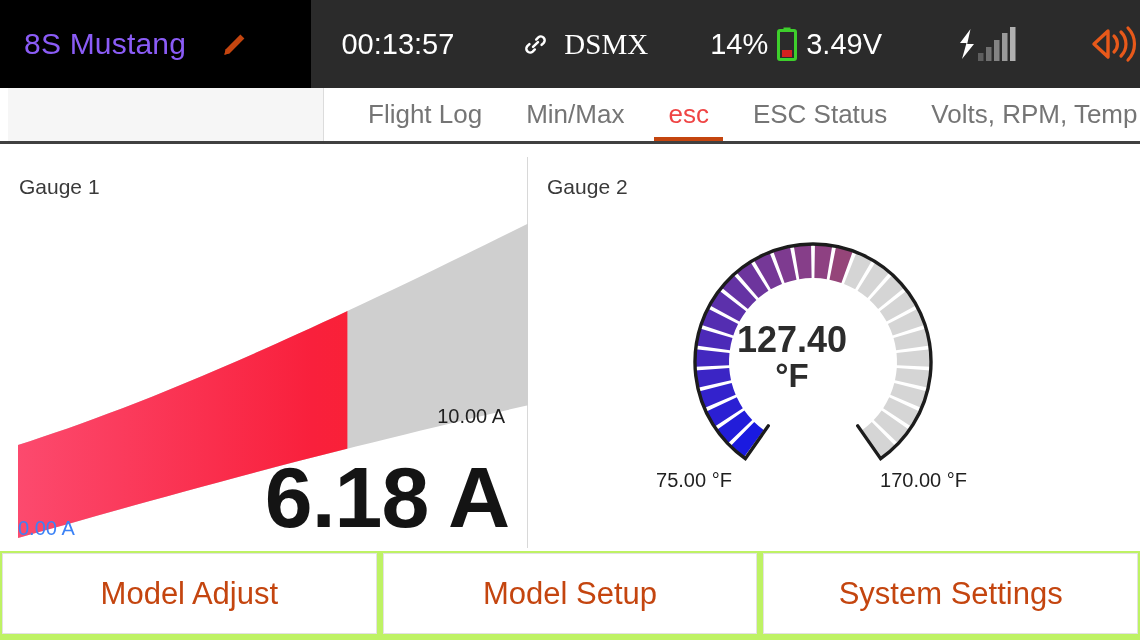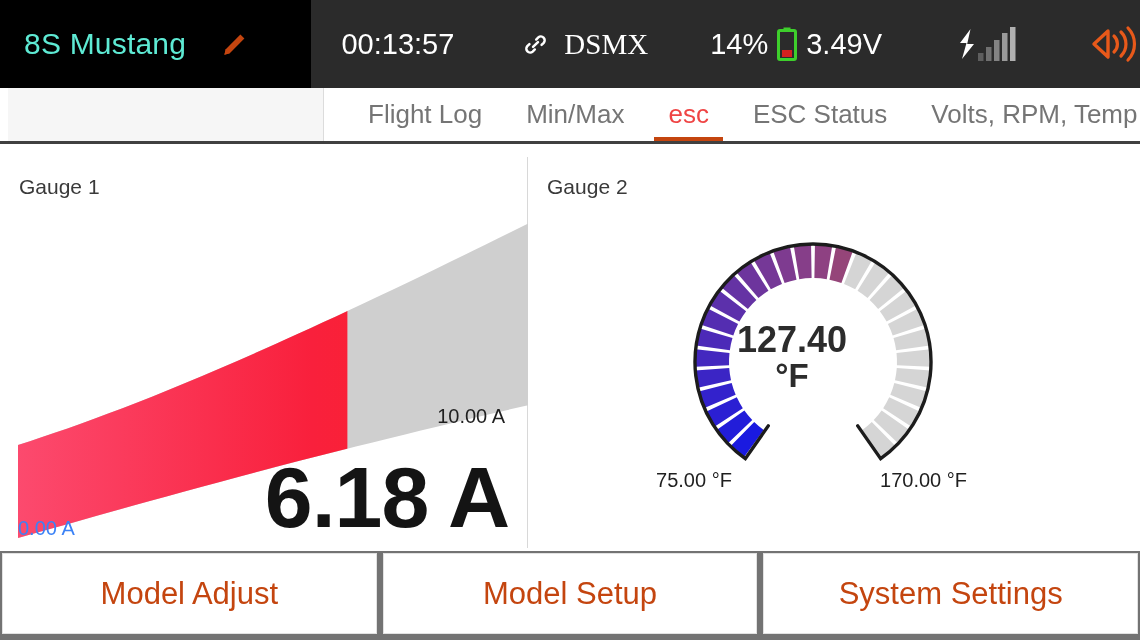--- a/index.html
+++ b/index.html
@@ -13,21 +13,21 @@
 
   
   .statusbar {
     position: absolute; left: 0; top: 0; width: 1140px; height: 88px;
     background: #2b2b2b; display: flex; align-items: center;
   }
   .model-block {
     width: 316px; height: 88px; background: #000000;
     display: flex; align-items: center; padding-left: 24px; gap: 34px;
   }
-  .model-name { color: #5eead4; font-size: 30px; letter-spacing: .2px; white-space: nowrap; }
+  .model-name { color: #8b5cf6; font-size: 30px; letter-spacing: .2px; white-space: nowrap; }
   .pencil-icon { width: 30px; height: 30px; flex: 0 0 auto; }
 
   .status-right {
     flex: 1; height: 88px; display: flex; align-items: center;
     color: #ffffff; font-size: 29px;
   }
   .st-item { display: flex; align-items: center; white-space: nowrap; }
   .st-timer { margin-left: 30px; }
   .st-proto { margin-left: 68px; gap: 12px; font-family: Liberation Serif, serif; }
   .st-batt  { margin-left: 62px; gap: 9px; }
@@ -103,21 +103,21 @@
     font-size: 20px; color: #1f1f1f;
   }
   .g2-max {
     position: absolute; left: 352px; top: 312px;
     font-size: 20px; color: #1f1f1f;
   }
 
   
   .bottombar {
     position: absolute; left: 0; top: 551px; width: 1140px; height: 89px;
-    background: #737373; display: flex; align-items: stretch;
+    background: #bef264; display: flex; align-items: stretch;
     padding: 2px 2px 6px 2px; gap: 6px;
   }
   .bbtn {
     flex: 1; background: #ffffff; border: 1px solid #e2e2e2;
     display: flex; align-items: center; justify-content: center;
     color: #c4450f; font-size: 31px; white-space: nowrap;
   }
 </style>
 </head>
 <body>

